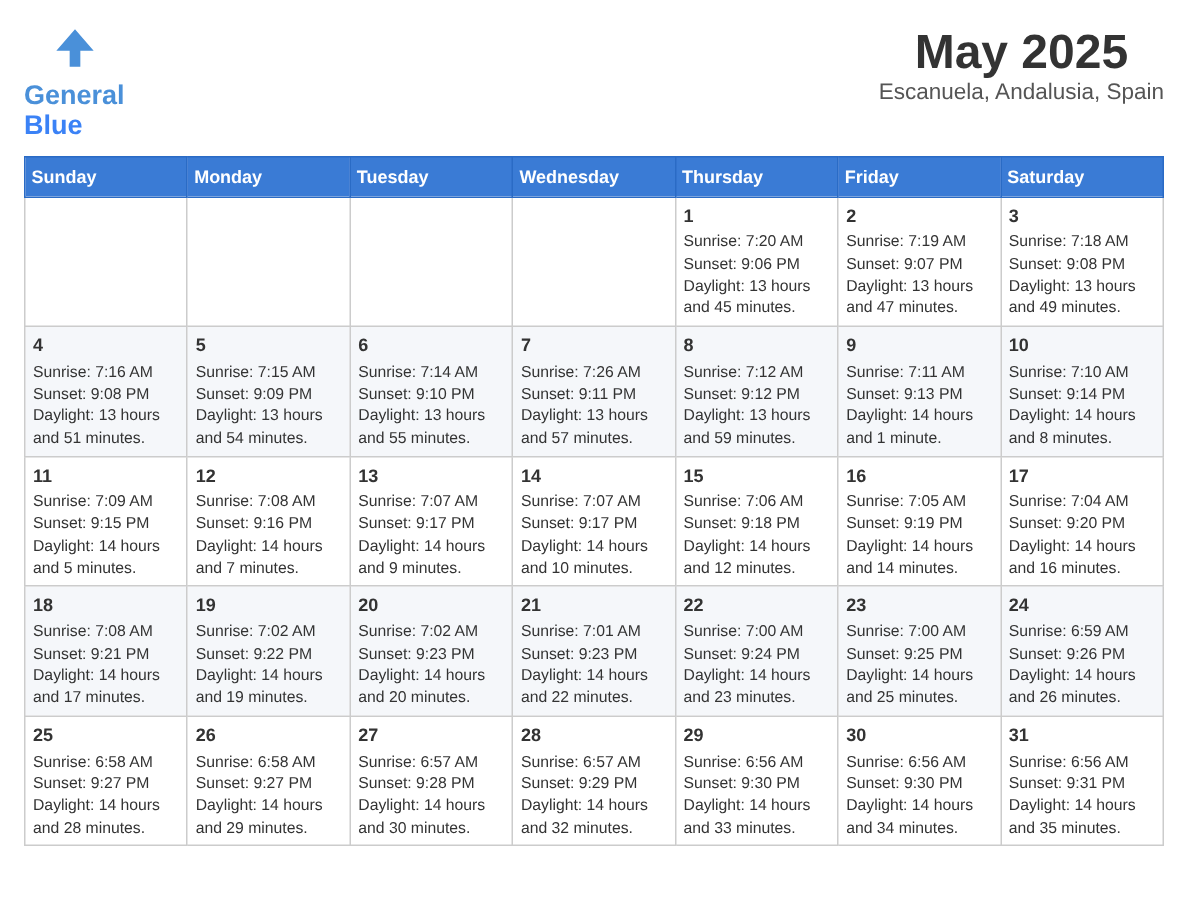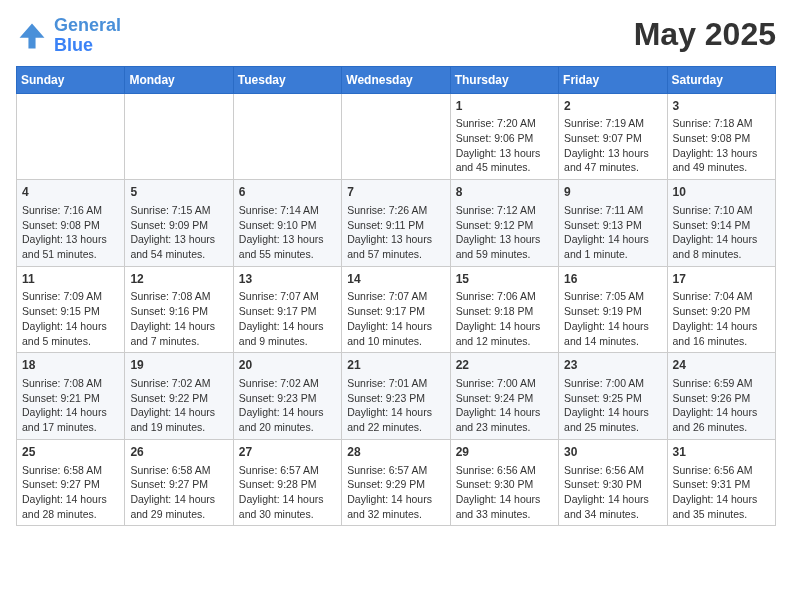--- a/index.html
+++ b/index.html
@@ -13,20 +13,21 @@
     .header-area {
       display: flex;
       justify-content: space-between;
       align-items: flex-start;
       margin-bottom: 10px;
     }
     .logo {
       display: flex;
       align-items: center;
       gap: 6px;
+      flex-direction: column;
     }
     .logo-text {
       font-size: 18px;
       font-weight: bold;
       color: #333;
       line-height: 1.1;
     }
     .logo-text span {
       color: #4a90d9;
     }
@@ -92,20 +93,21 @@
     <svg class="logo-icon" viewBox="0 0 36 36">
       <polygon points="18,4 32,20 22,20 22,32 14,32 14,20 4,20" fill="#4a90d9"></polygon>
     </svg>
     <div class="logo-text">
       <div><span>General</span></div>
       <div><span style="color:#3b82f6">Blue</span></div>
     </div>
   </div>
   <div class="title-area">
     <div class="month-title">May 2025</div>
+    <div class="location-title">Escanuela, Andalusia, Spain</div>
   </div>
 </div>
 
 <table>
   <thead>
     <tr>
     <th>Sunday</th>
         <th>Monday</th>
         <th>Tuesday</th>
         <th>Wednesday</th>

